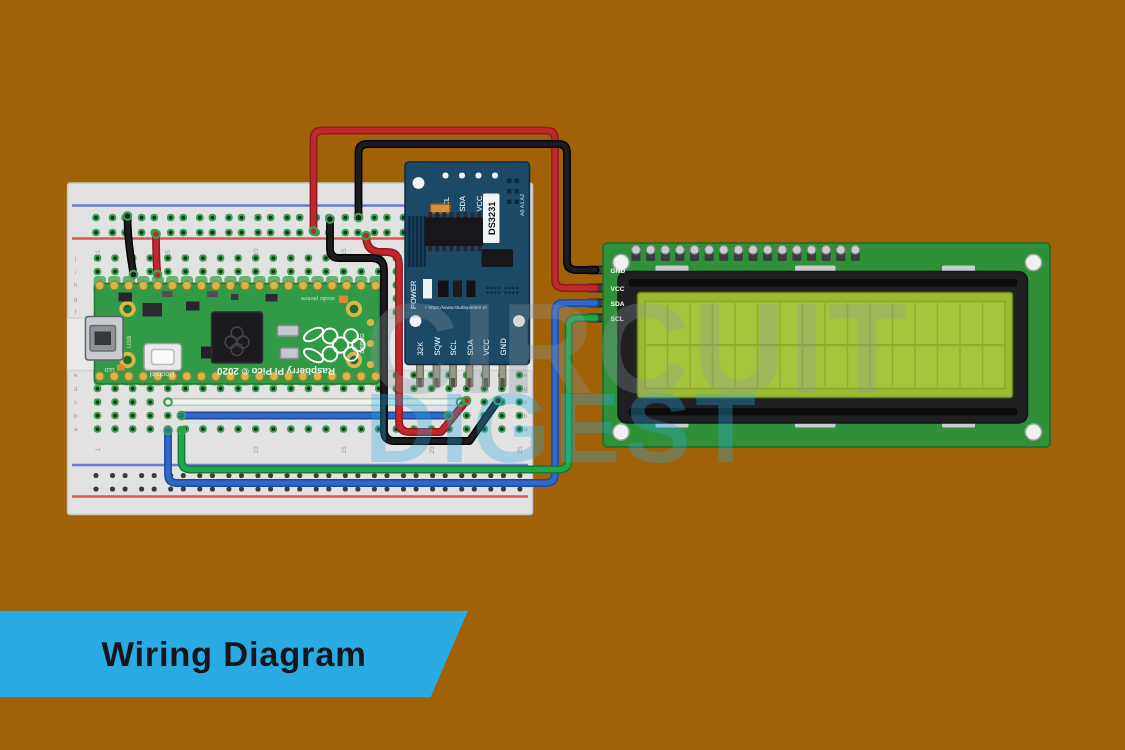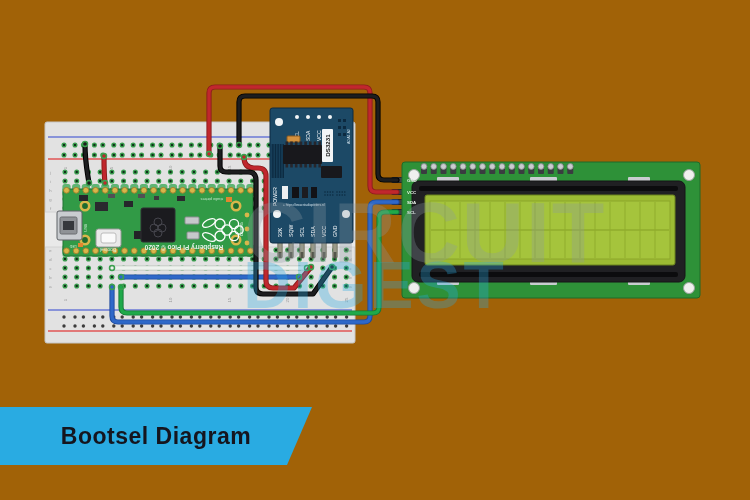--- a/index.html
+++ b/index.html
@@ -807,15 +807,15 @@
           <circle cx="311" cy="267" r="2.5" fill="none" stroke="#3ba04f" stroke-width="1.5"></circle>
           <circle cx="332" cy="267" r="2.5" fill="none" stroke="#3ba04f" stroke-width="1.5"></circle>
         </g>
   </g>
 
   <text x="425" y="262" text-anchor="middle" font-size="86" font-weight="bold" letter-spacing="2" fill="#8a98a3" fill-opacity="0.30">CIRCUIT</text>
   <text x="375" y="308" text-anchor="middle" font-size="66" font-weight="bold" letter-spacing="3" fill="#29abe2" fill-opacity="0.32">DIGEST</text>
 </svg>
 
 <div id="banner">
-  <div class="t">Bootsel Diagram</div>
+  <div class="t">Wiring Diagram</div>
 </div>
 </div>
 
 </body></html>

